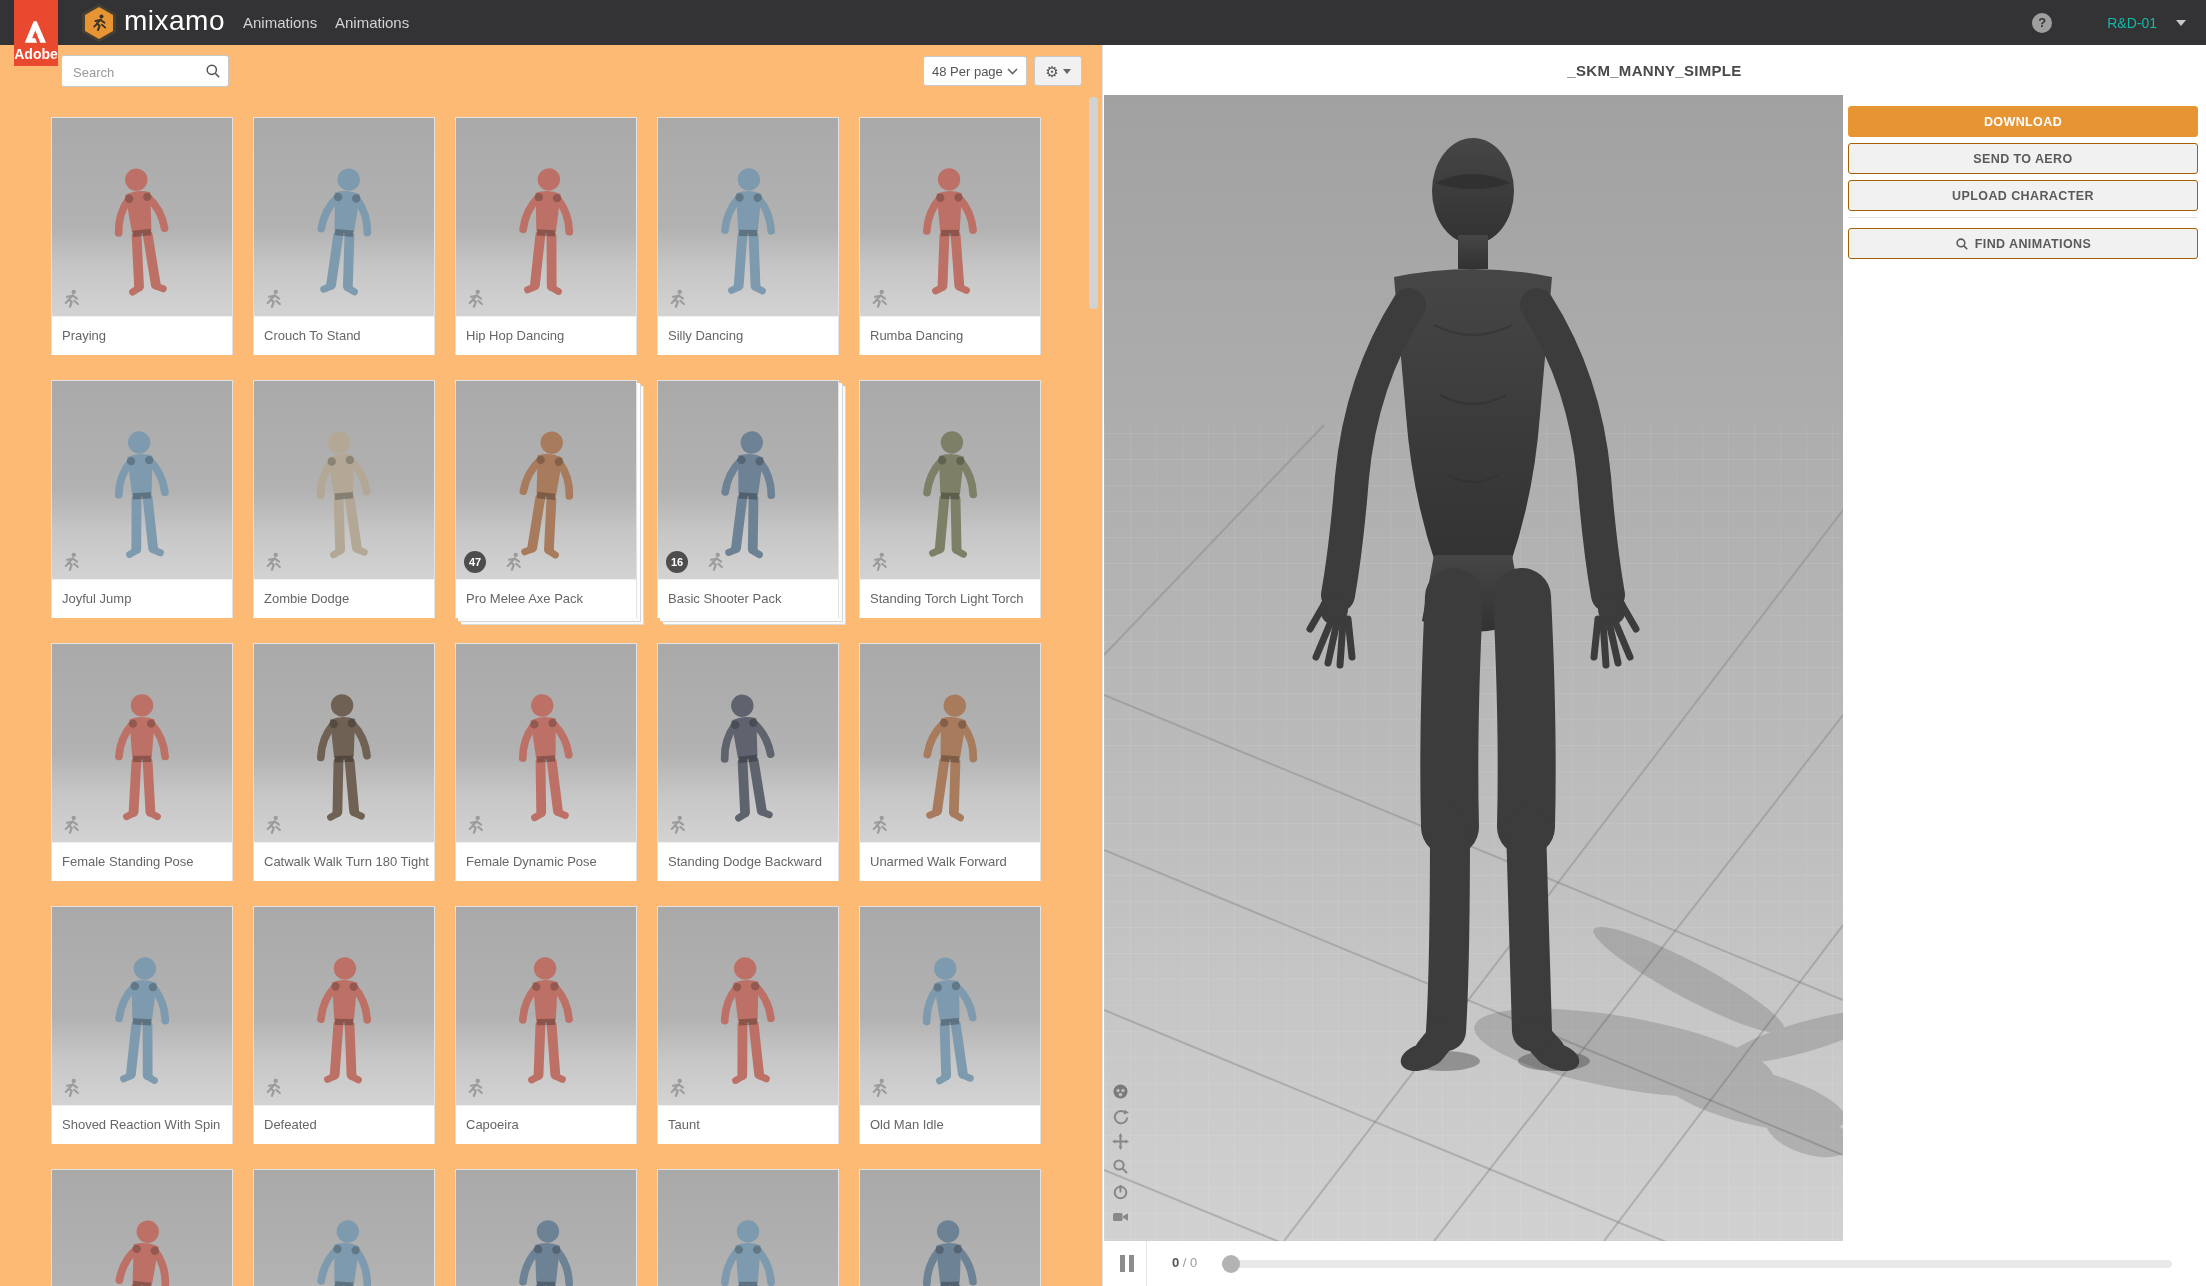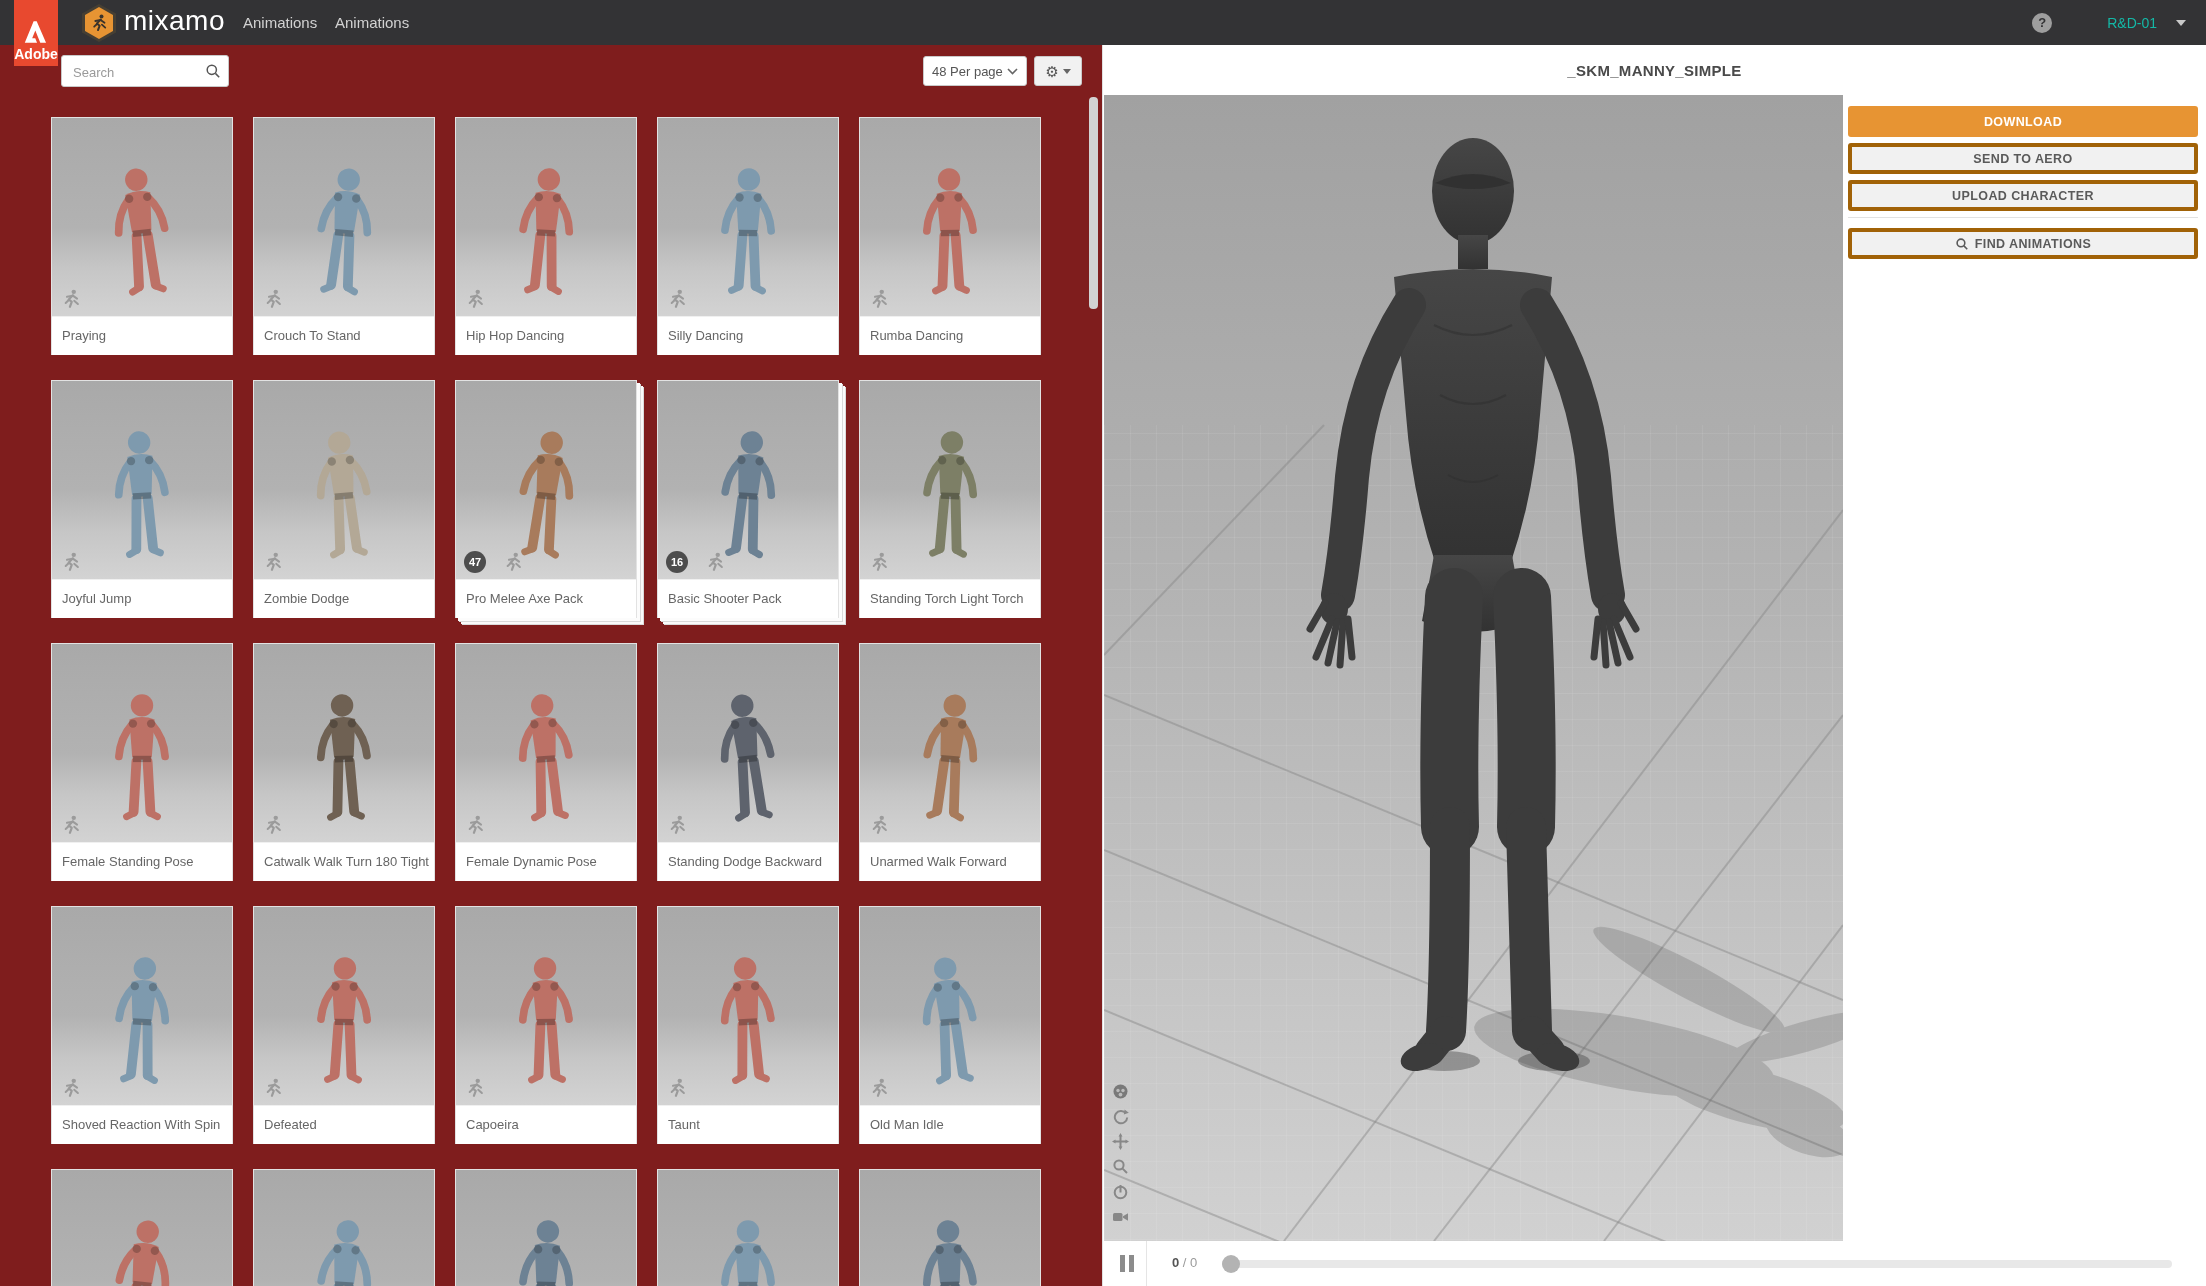--- a/index.html
+++ b/index.html
@@ -19,21 +19,21 @@
   .nav-link{position:absolute;top:14px;color:#d2d2d2;font-size:15px;cursor:pointer;}
   .nav-link.characters{left:243px;}
   .nav-link.animations{left:335px;}
   .nav-right{position:absolute;right:20px;top:0;height:45px;display:flex;align-items:center;gap:34px;}
   .help-circle{width:20px;height:20px;border-radius:50%;background:#9e9e9e;color:#333335;font-size:13px;font-weight:bold;
                display:flex;align-items:center;justify-content:center;cursor:pointer;}
   .account{display:flex;align-items:center;gap:19px;color:#14b8a6;font-size:14px;cursor:pointer;margin-left:21px;}
   .caret-down{width:0;height:0;border-left:5px solid transparent;border-right:5px solid transparent;border-top:6px solid #c9c9c9;}
 
   
-  .panel{position:absolute;top:45px;left:0;width:1102px;height:1241px;background:#7f1d1d;overflow:hidden;border-right:1px solid #e1e1e1;box-sizing:content-box;}
+  .panel{position:absolute;top:45px;left:0;width:1102px;height:1241px;background:#fdba74;overflow:hidden;border-right:1px solid #e1e1e1;box-sizing:content-box;}
   .search-box{position:absolute;left:61px;top:10px;width:168px;height:32px;background:#fff;border:1px solid #c9c9c9;border-radius:3px;box-sizing:border-box;}
   .search-box input{position:absolute;left:9px;top:0;width:125px;height:30px;border:none;outline:none;font-size:13px;color:#555;background:transparent;font-family:"Liberation Sans",sans-serif;}
   .search-box input::placeholder{color:#9a9a9a;}
   .search-box .mag{position:absolute;right:7px;top:7px;}
   .perpage{position:absolute;left:923px;top:11px;width:104px;height:30px;background:#fff;border:1px solid #c9c9c9;border-radius:3px;
            box-sizing:border-box;display:flex;align-items:center;justify-content:space-between;padding:0 8px;font-size:13px;color:#555;cursor:pointer;}
   .gear-btn{position:absolute;left:1034px;top:11px;width:48px;height:30px;background:#f1f1f1;border:1px solid #c9c9c9;border-radius:3px;
             box-sizing:border-box;display:flex;align-items:center;justify-content:center;gap:4px;color:#555;cursor:pointer;}
   .gear-btn .gear{font-size:15px;line-height:1;}
   .gear-btn .caret{width:0;height:0;border-left:4px solid transparent;border-right:4px solid transparent;border-top:5px solid #666;}
@@ -53,21 +53,21 @@
 
   
   .title-bar{position:absolute;left:1103px;top:45px;width:1103px;height:50px;background:#fff;display:flex;align-items:center;justify-content:center;}
   .title-bar span{font-size:15px;font-weight:bold;color:#4a4a4a;letter-spacing:.3px;}
   .viewer{position:absolute;left:1104px;top:95px;width:739px;height:1146px;}
   .viewer svg.scene{display:block;}
   .viewer-tools{position:absolute;left:8px;bottom:16px;display:flex;flex-direction:column;gap:8px;z-index:5;}
   .vtool{width:17px;height:17px;opacity:.8;cursor:pointer;}
 
   .sidebar{position:absolute;left:1848px;top:95px;width:350px;}
-  .side-btn{width:350px;height:31px;margin-bottom:6px;border-radius:3px;border:4px solid #a16207;background:#f1f1f1;
+  .side-btn{width:350px;height:31px;margin-bottom:6px;border-radius:3px;border:1px solid #a16207;background:#f1f1f1;
             color:#5a5a5a;font-size:12.5px;font-weight:bold;letter-spacing:.4px;box-sizing:border-box;
             display:flex;align-items:center;justify-content:center;gap:6px;cursor:pointer;font-family:"Liberation Sans",sans-serif;}
   .side-btn.primary{background:#E79433;border-color:#E79433;color:#fff;}
   .side-divider{height:1px;background:#e2e2e2;margin:4px 0 10px 0;}
 
   
   .player{position:absolute;left:1104px;top:1241px;width:1102px;height:45px;background:#fff;}
   .pause-btn{position:absolute;left:16px;top:14px;width:20px;height:17px;display:flex;gap:4px;cursor:pointer;}
   .pause-btn div{width:5px;height:17px;background:#8c8c8c;}
   .player-divider{position:absolute;left:42px;top:0;width:1px;height:45px;background:#e5e5e5;}

